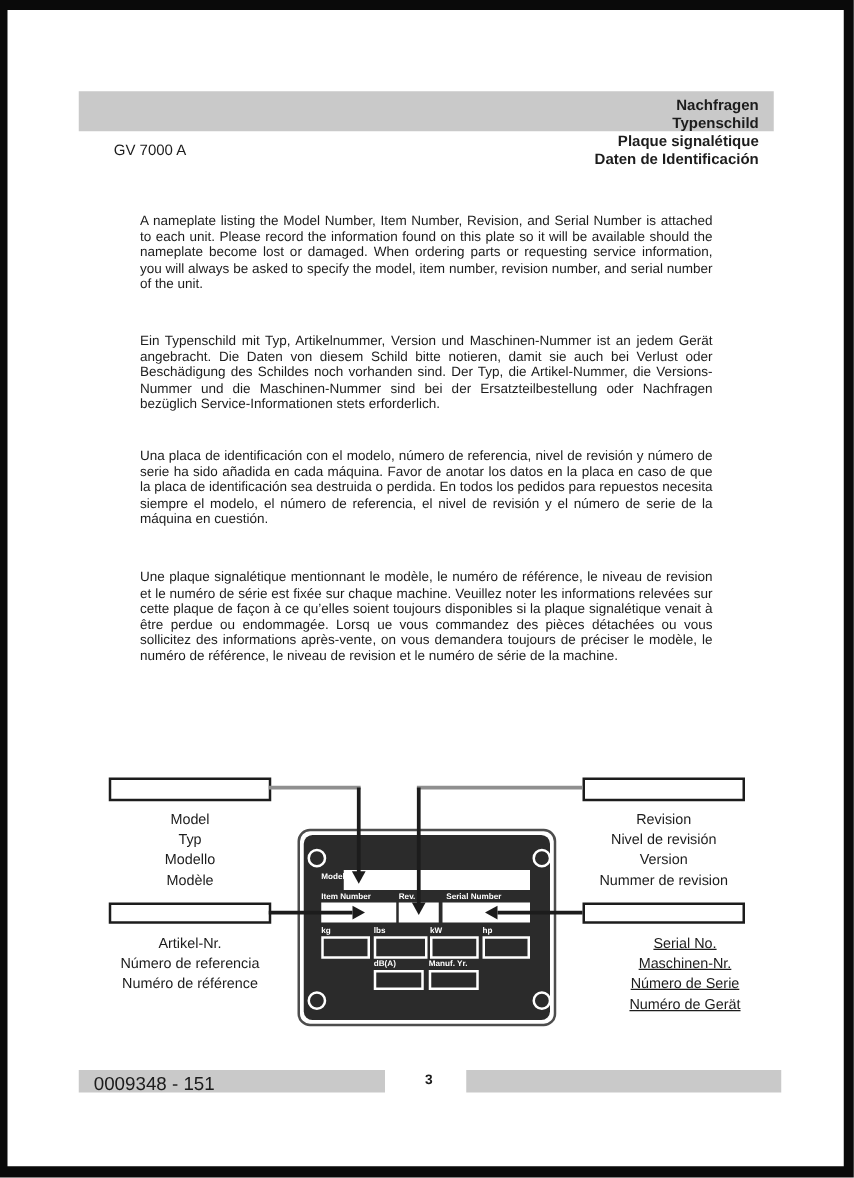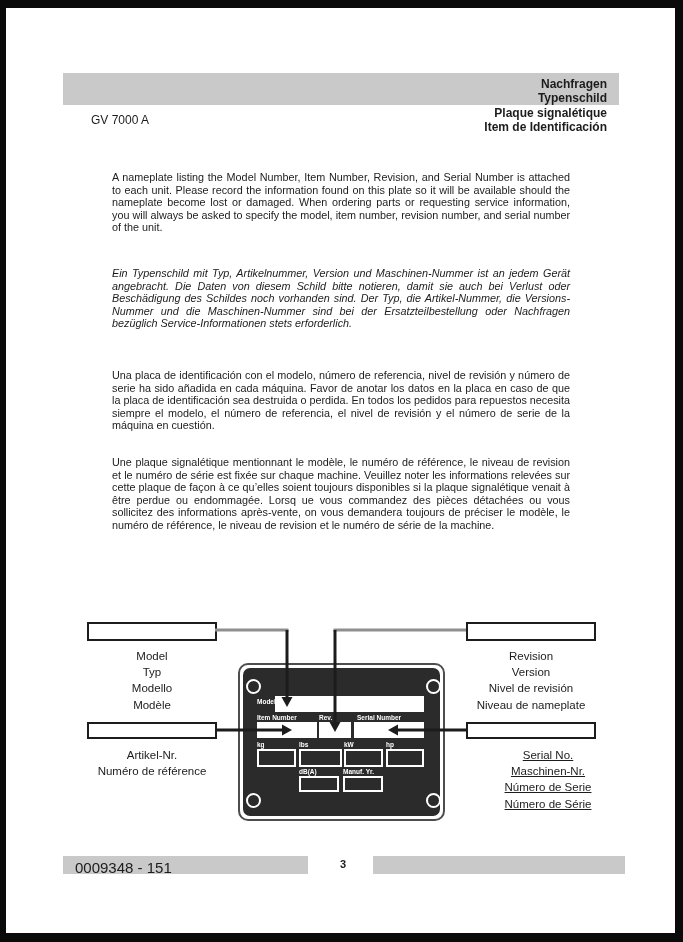--- a/index.html
+++ b/index.html
@@ -8,21 +8,21 @@
     font-family:"Liberation Sans",sans-serif;color:#1c1c1c;
   }
   .page{position:absolute;left:6px;top:8px;width:669px;height:925px;background:#ffffff;}
   .abs{position:absolute;}
   
   .hbar{left:57px;top:65px;width:556px;height:32px;background:#c9c9c9;}
   .hmodel{left:85px;top:73px;font-size:12px;font-weight:normal;white-space:nowrap;margin-top:32px;}
   .htitle{left:300px;top:69px;width:301px;text-align:right;font-size:12px;font-weight:bold;line-height:14.3px;}
   
   .para{left:106px;width:458px;font-size:10.8px;line-height:12.6px;text-align:justify;}
-  .p-en{top:163px;} .p-de{top:259px;font-style:italic;} .p-es{top:361px;} .p-fr{top:448px;}
+  .p-en{top:163px;} .p-de{top:259px;} .p-es{top:351px;} .p-fr{top:448px;}
   .prompt{left:106px;top:565px;width:458px;text-align:center;font-size:11.5px;font-weight:bold;font-style:italic;line-height:12.6px;}
   
   .wbox{background:#ffffff;border:2px solid #1c1c1c;z-index:4;}
   .bx-lt{left:81px;top:614px;width:126px;height:15px;}
   .bx-lb{left:81px;top:714px;width:126px;height:13px;}
   .bx-rt{left:460px;top:614px;width:126px;height:15px;}
   .bx-rb{left:460px;top:714px;width:126px;height:13px;}
   .lblgroup{width:180px;text-align:center;font-size:11.5px;line-height:16.2px;}
   .lg-lt{left:56px;top:640px;} .lg-lb{left:56px;top:739px;}
   .lg-rt{left:435px;top:640px;} .lg-rb{left:452px;top:739px;text-decoration:underline;}
@@ -47,21 +47,21 @@
 <body>
 
 <div class="page">
 
   <div class="abs hbar"></div>
   <div class="abs hmodel">GV 7000 A</div>
   <div class="abs htitle">
     <div>Nachfragen</div>
     <div>Typenschild</div>
     <div>Plaque signalétique</div>
-    <div>Item de Identificación</div>
+    <div>Daten de Identificación</div>
   </div>
 
   <div class="abs para p-en">A nameplate listing the Model Number, Item Number, Revision, and Serial Number is attached to each unit. Please record the information found on this plate so it will be available should the nameplate become lost or damaged. When ordering parts or requesting service information, you will always be asked to specify the model, item number, revision number, and serial number of the unit.</div>
   <div class="abs para p-de">Ein Typenschild mit Typ, Artikelnummer, Version und Maschinen-Nummer ist an jedem Gerät angebracht. Die Daten von diesem Schild bitte notieren, damit sie auch bei Verlust oder Beschädigung des Schildes noch vorhanden sind. Der Typ, die Artikel-Nummer, die Versions- Nummer und die Maschinen-Nummer sind bei der Ersatzteilbestellung oder Nachfragen bezüglich Service-Informationen stets erforderlich.</div>
   <div class="abs para p-es">Una placa de identificación con el modelo, número de referencia, nivel de revisión y número de serie ha sido añadida en cada máquina. Favor de anotar los datos en la placa en caso de que la placa de identificación sea destruida o perdida. En todos los pedidos para repuestos necesita siempre el modelo, el número de referencia, el nivel de revisión y el número de serie de la máquina en cuestión.</div>
   <div class="abs para p-fr">Une plaque signalétique mentionnant le modèle, le numéro de référence, le niveau de revision et le numéro de série est fixée sur chaque machine. Veuillez noter les informations relevées sur cette plaque de façon à ce qu’elles soient toujours disponibles si la plaque signalétique venait à être perdue ou endommagée. Lorsq ue vous commandez des pièces détachées ou vous sollicitez des informations après-vente, on vous demandera toujours de préciser le modèle, le numéro de référence, le niveau de revision et le numéro de série de la machine.</div>
 
 
   <div class="abs wbox bx-lt"></div>
   <div class="abs wbox bx-lb"></div>
@@ -69,33 +69,34 @@
   <div class="abs wbox bx-rb"></div>
 
   <div class="abs lblgroup lg-lt">
     <div>Model</div>
     <div>Typ</div>
     <div>Modello</div>
     <div>Modèle</div>
   </div>
   <div class="abs lblgroup lg-lb">
     <div>Artikel-Nr.</div>
+    <div>Número de referencia</div>
     <div>Numéro de référence</div>
   </div>
   <div class="abs lblgroup lg-rt">
     <div>Revision</div>
+    <div>Nivel de revisión</div>
     <div>Version</div>
-    <div>Nivel de revisión</div>
-    <div>Niveau de nameplate</div>
+    <div>Nummer de revision</div>
   </div>
   <div class="abs lblgroup lg-rb">
     <div>Serial No.</div>
     <div>Maschinen-Nr.</div>
     <div>Número de Serie</div>
-    <div>Número de Série</div>
+    <div>Numéro de Gerät</div>
   </div>
 
   <div class="abs plate">
     <div class="plate-face"></div>
     <div class="screw sc-tl"></div>
     <div class="screw sc-tr"></div>
     <div class="screw sc-bl"></div>
     <div class="screw sc-br"></div>
 
     <div class="plbl" style="left:17px;top:33px;">Model</div>

